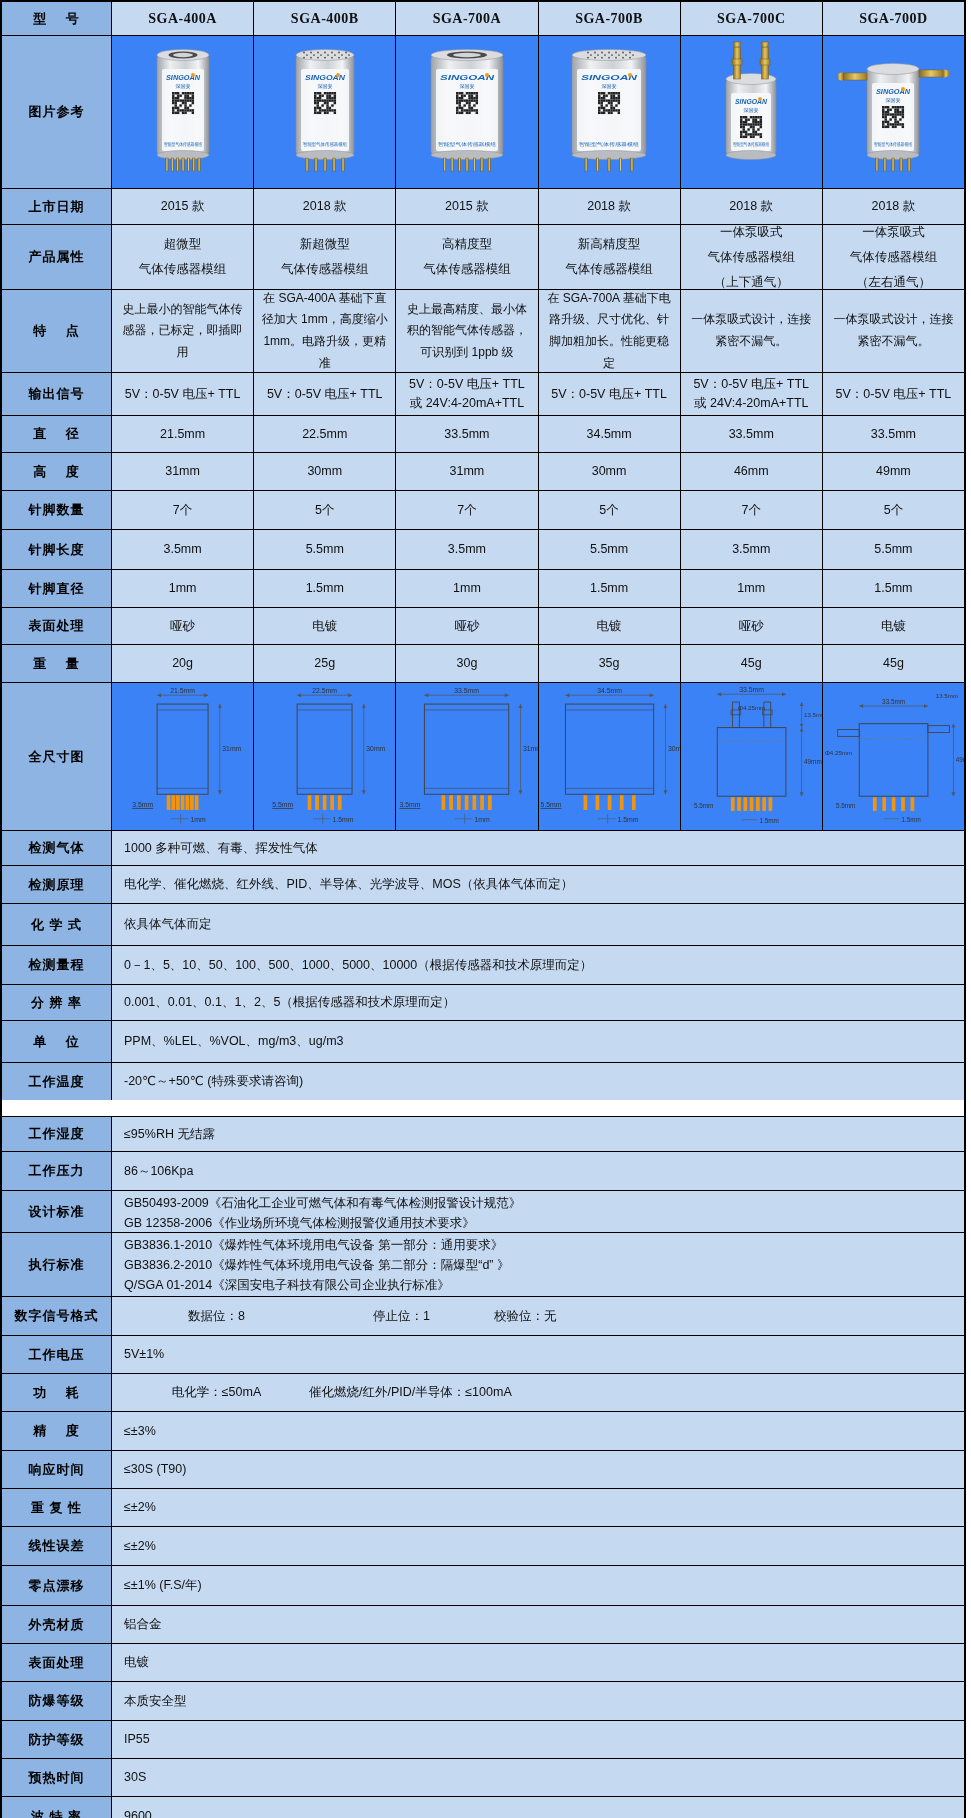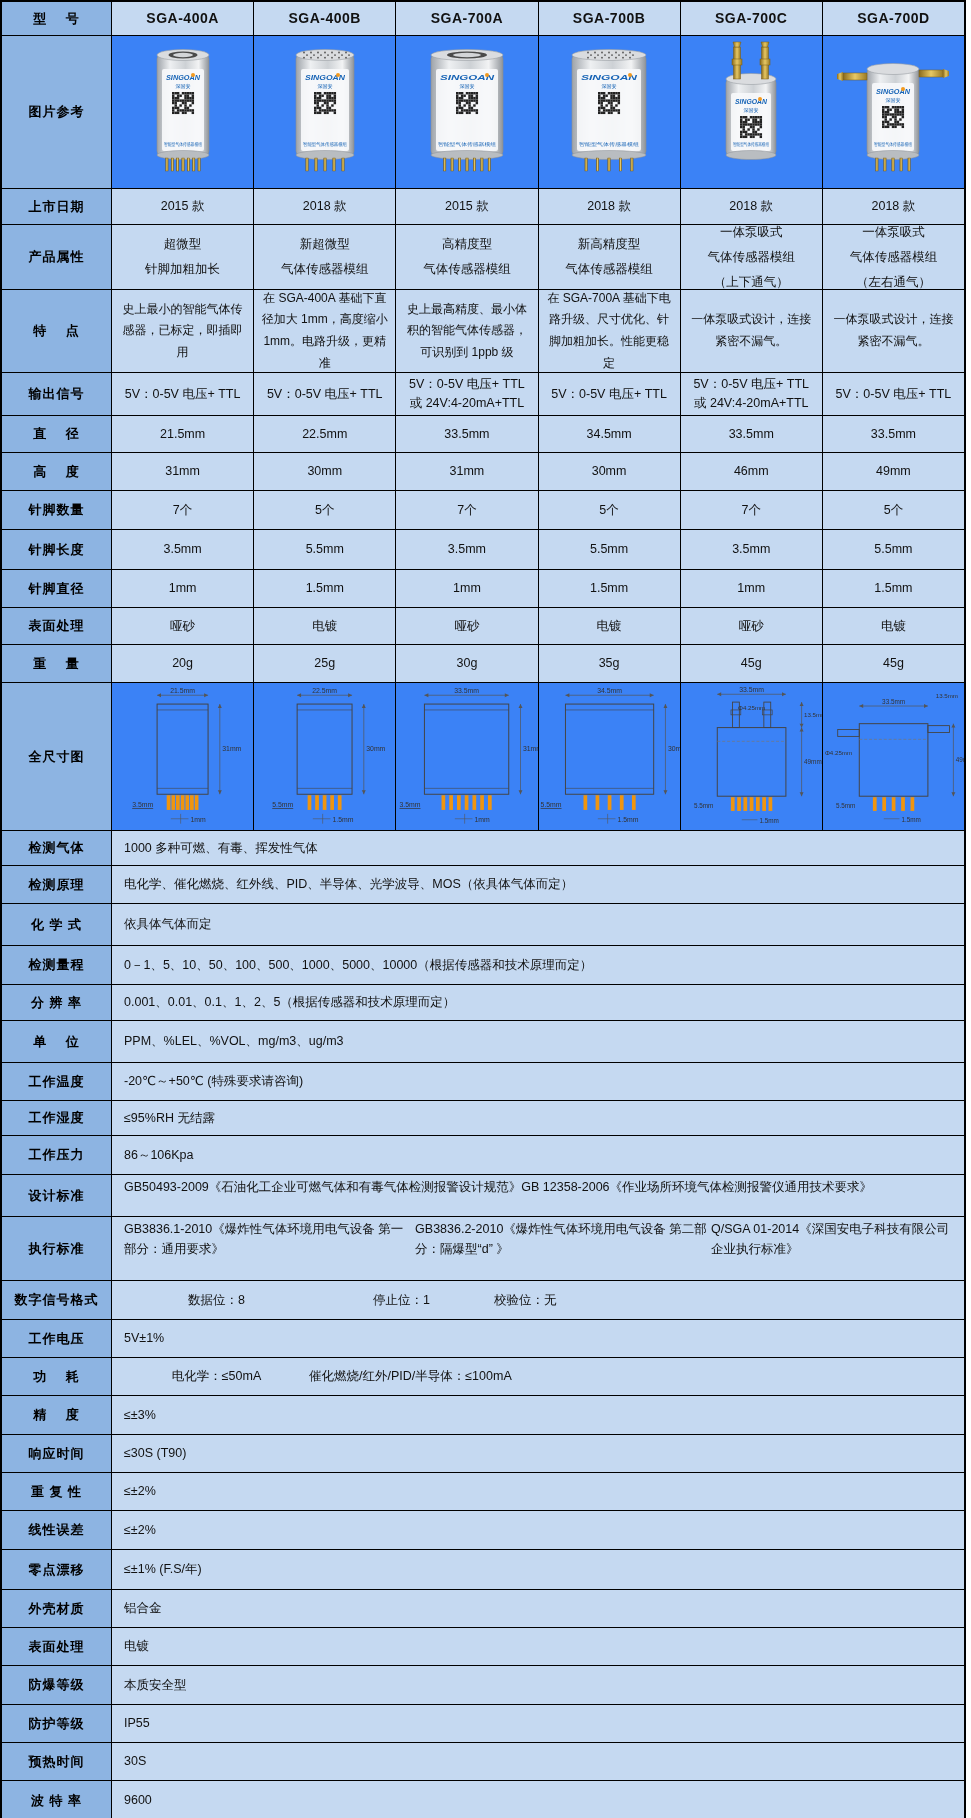--- a/index.html
+++ b/index.html
@@ -19,28 +19,28 @@
     overflow: hidden; white-space: pre-line; line-height: 1.5;
     padding: 2px 3px;
   }
   .row .cell:first-child { border-left: none; }
   .row.first .cell { border-top: none; }
   .lbl {
     background: #8db4e2; font-weight: bold; font-size: 13px;
     color: #000000; letter-spacing: 1px; white-space: pre;
   }
   .hdr .cell.val {
-    font-family: Liberation Sans, sans-serif;
+    font-family: Liberation Serif, serif;
     font-weight: bold; font-size: 14px; letter-spacing: .5px;
   }
   .white { background: #3b82f6; padding: 0; text-align: right; }
   .val.left { justify-content: flex-start; text-align: left; padding-left: 12px; }
   .val.feat { font-size: 12px; line-height: 1.8; padding: 2px 5px; }
   .val.attr { line-height: 2.0; }
-  .lines { display: flex; flex-direction: row; align-items: flex-start; justify-content: center; line-height: 20px; }
+  .lines { display: flex; flex-direction: column; align-items: flex-start; justify-content: center; line-height: 20px; }
   .segs  { display: flex; align-items: center; }
   .segs span { display: inline-block; min-width: 185px; text-align: center; }
   .segs span:last-child { min-width: 0; }
   svg text { font-family: "Liberation Sans","DejaVu Sans",sans-serif; }
 </style>
 </head>
 <body>
 
 <div class="tbl">
   <div class="row hdr first" style="height:33px">
@@ -640,21 +640,21 @@
         <div class="cell val">2015 款</div>
         <div class="cell val">2018 款</div>
         <div class="cell val">2015 款</div>
         <div class="cell val">2018 款</div>
         <div class="cell val">2018 款</div>
         <div class="cell val">2018 款</div>
       </div>
       <div class="row" style="height: 65px;">
         <div class="cell lbl">产品属性</div>
         <div class="cell val attr">超微型
-针脚加粗加长</div>
+气体传感器模组</div>
         <div class="cell val attr">新超微型
 气体传感器模组</div>
         <div class="cell val attr">高精度型
 气体传感器模组</div>
         <div class="cell val attr">新高精度型
 气体传感器模组</div>
         <div class="cell val attr">一体泵吸式
 气体传感器模组
 （上下通气）</div>
         <div class="cell val attr">一体泵吸式
@@ -919,21 +919,21 @@
         <div class="cell val left">0.001、0.01、0.1、1、2、5（根据传感器和技术原理而定）</div>
       </div>
       <div class="row single" style="height: 42px;">
         <div class="cell lbl">单    位</div>
         <div class="cell val left">PPM、%LEL、%VOL、mg/m3、ug/m3</div>
       </div>
       <div class="row single" style="height: 38px;">
         <div class="cell lbl">工作温度</div>
         <div class="cell val left">-20℃～+50℃ (特殊要求请咨询)</div>
       </div>
-      <div class="row single" style="height: 35px;">
+      <div class="row single" style="height: 35px; margin-top: 16px;">
         <div class="cell lbl">工作湿度</div>
         <div class="cell val left">≤95%RH 无结露</div>
       </div>
       <div class="row single" style="height: 39px;">
         <div class="cell lbl">工作压力</div>
         <div class="cell val left">86～106Kpa</div>
       </div>
       <div class="row single" style="height: 42px;">
         <div class="cell lbl">设计标准</div>
         <div class="cell val left lines"><div>GB50493-2009《石油化工企业可燃气体和有毒气体检测报警设计规范》</div><div>GB 12358-2006《作业场所环境气体检测报警仪通用技术要求》</div></div>

